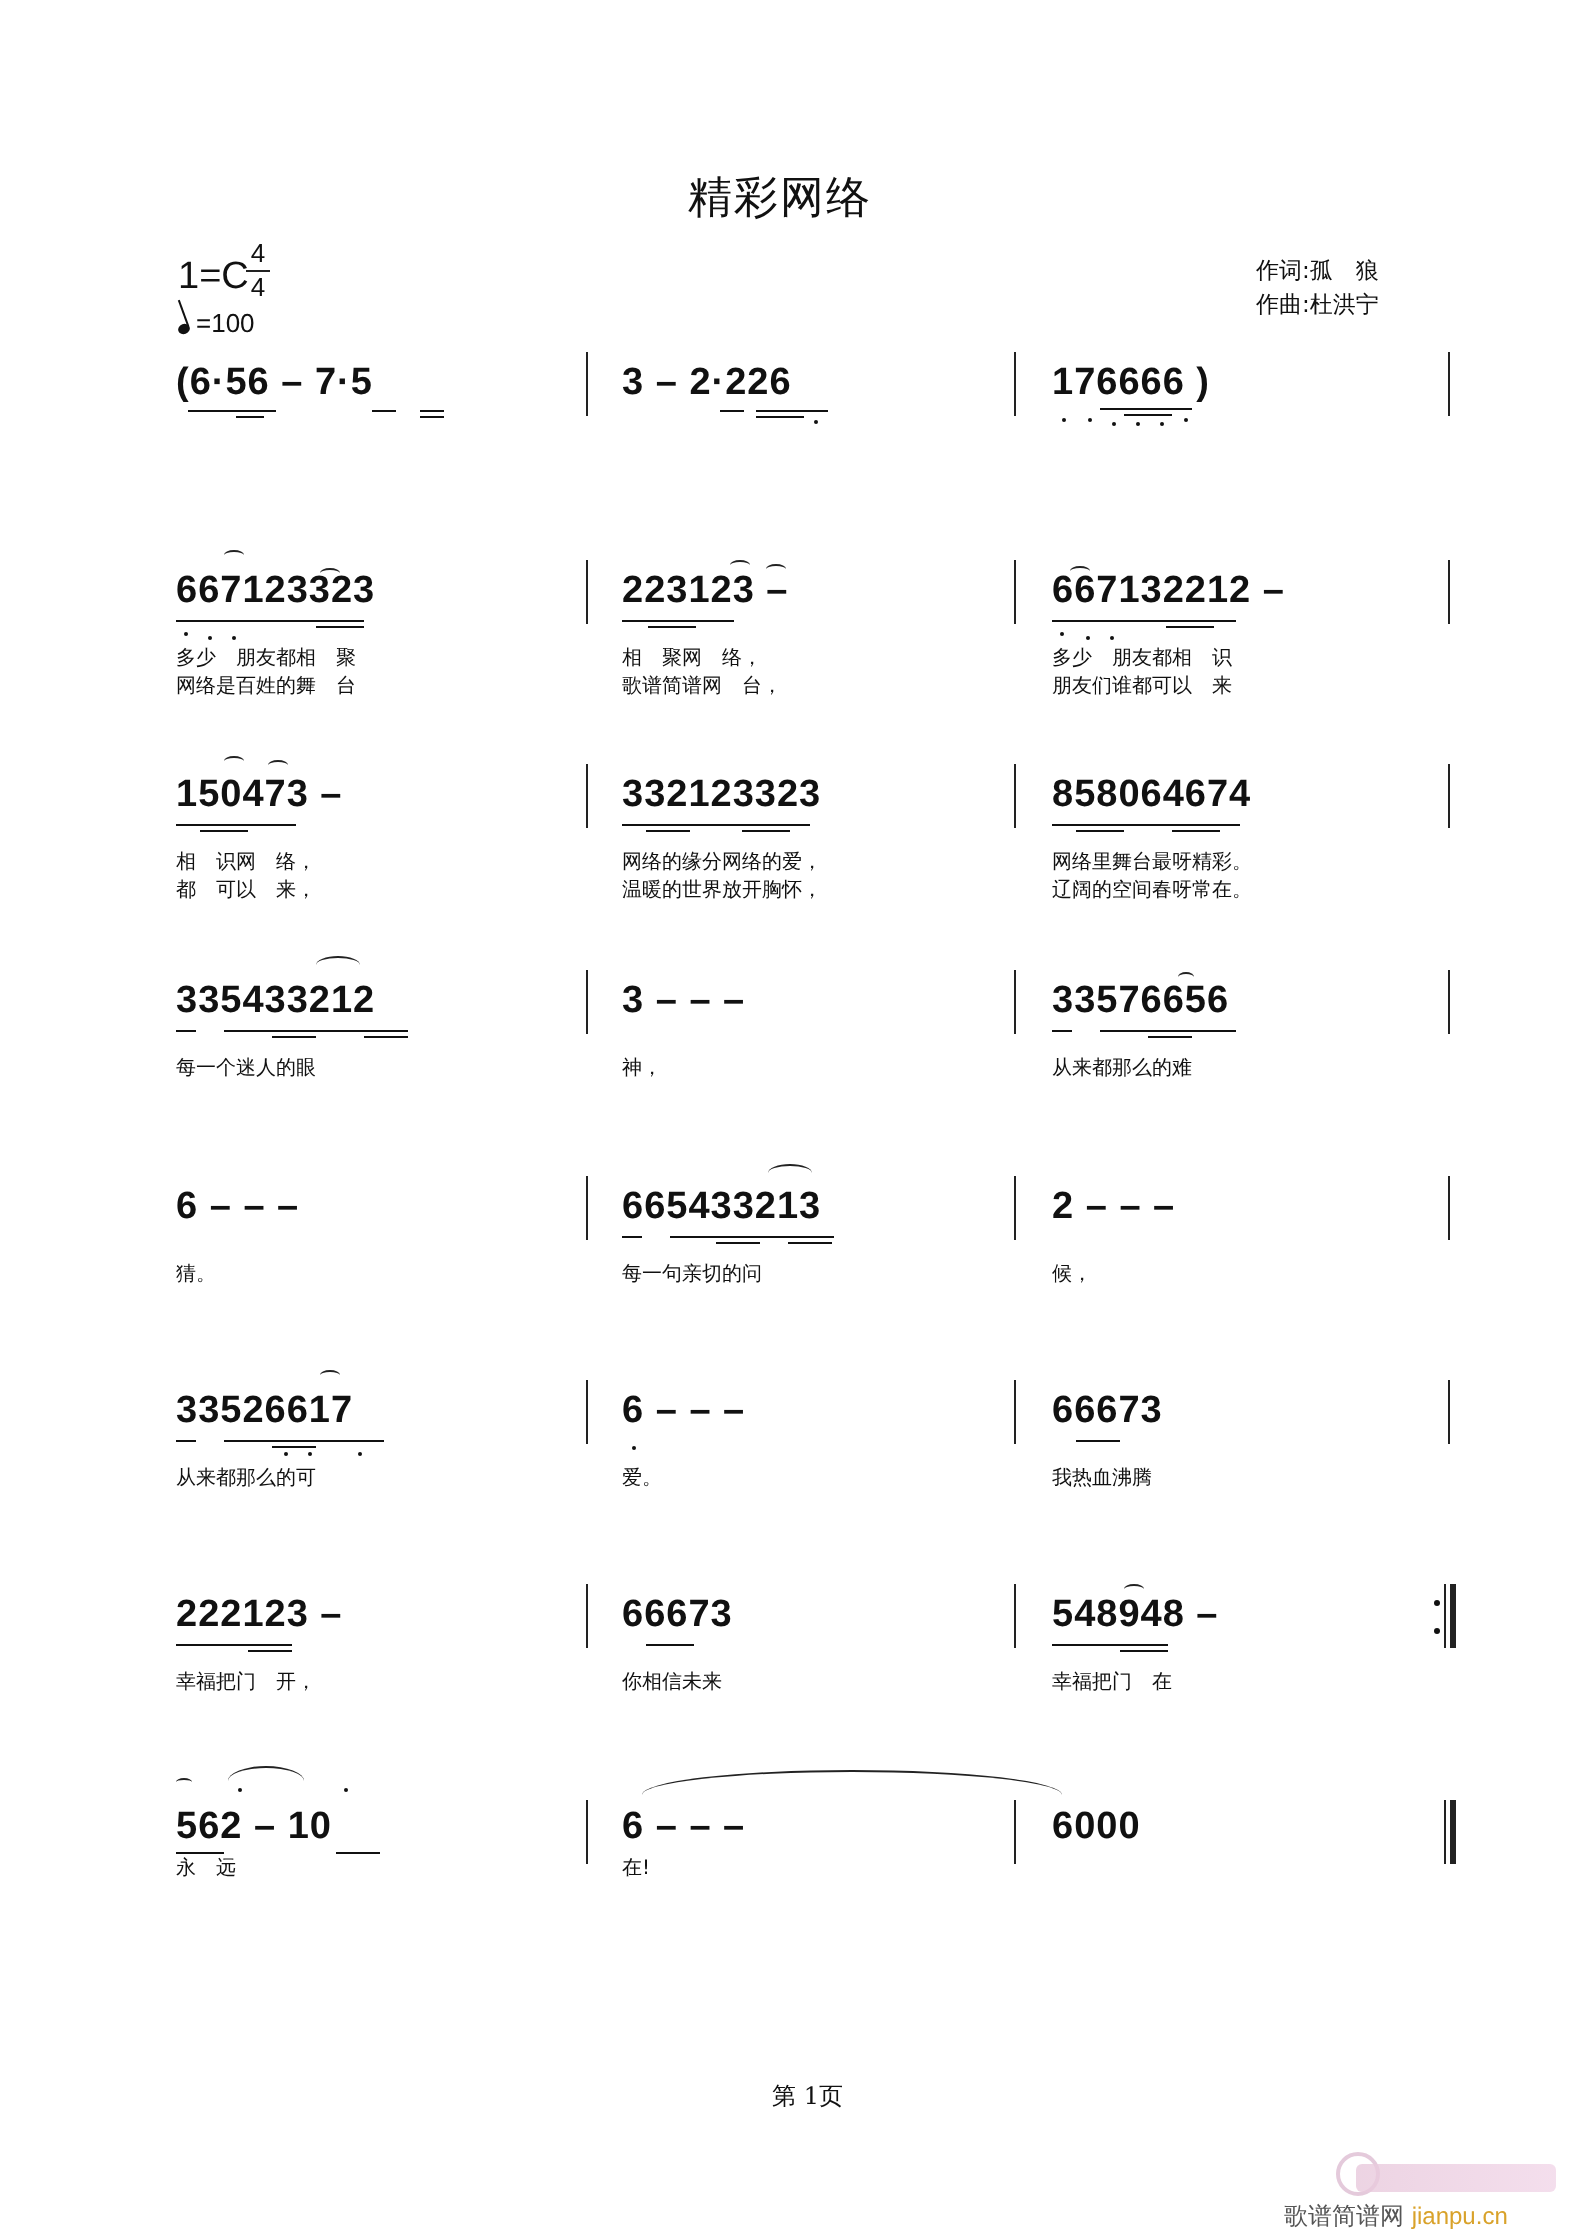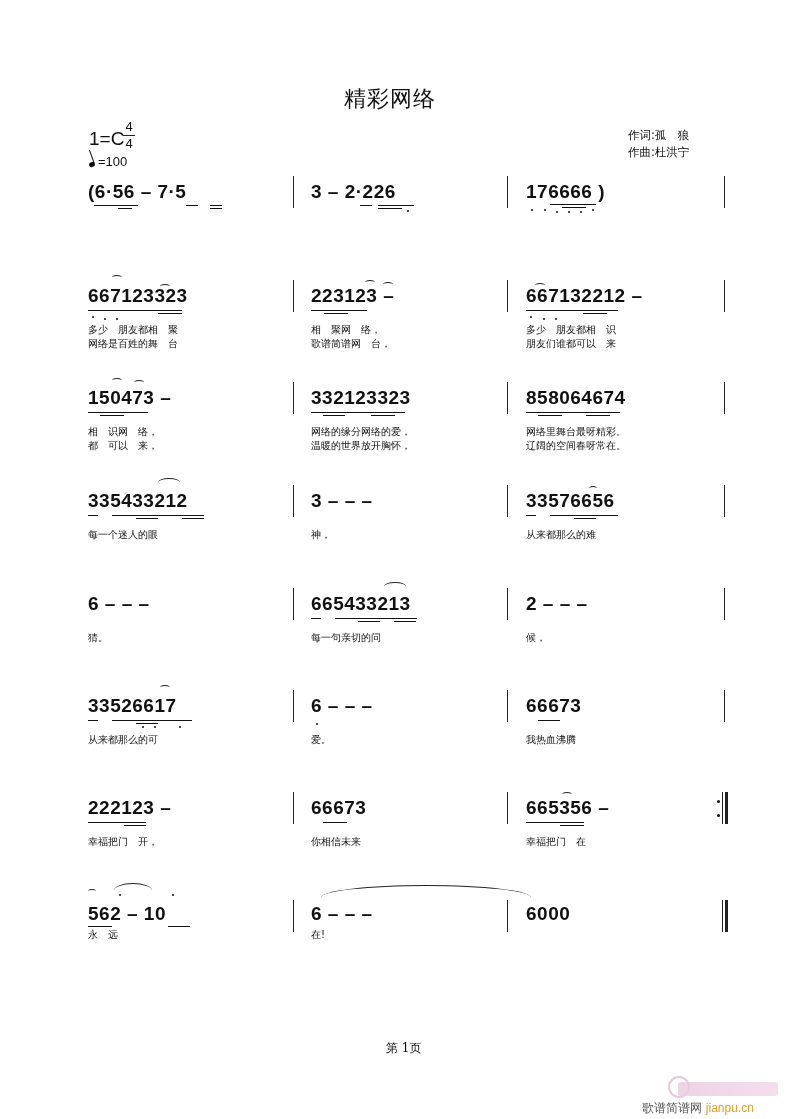--- a/index.html
+++ b/index.html
@@ -192,21 +192,21 @@
 <div class="system" style="top:782px;height:75px;">
   <div class="bar" style="left:205px;top:10px;height:32px;"></div>
   <div class="bar" style="left:419px;top:10px;height:32px;"></div>
   <div class="bar" style="left:634px;top:10px;height:32px;"></div>
   <div class="bar" style="left:637px;top:10px;height:32px;width:3px;"></div>
   <div class="dot" style="left:629px;top:18px;width:3px;height:3px;"></div>
   <div class="dot" style="left:629px;top:32px;width:3px;height:3px;"></div>
   <div class="slur" style="left:474px;top:10px;width:10px;height:4px;"></div>
   <div class="notes" style="left:0;top:15px;">222123 –</div>
   <div class="notes" style="left:223px;top:15px;">66673</div>
-  <div class="notes" style="left:438px;top:15px;">665356 –</div>
+  <div class="notes" style="left:438px;top:15px;">548948 –</div>
   <div class="ul" style="left:0;top:40px;width:58px;"></div>
   <div class="ul" style="left:36px;top:43px;width:22px;"></div>
   <div class="ul" style="left:235px;top:40px;width:24px;"></div>
   <div class="ul" style="left:438px;top:40px;width:58px;"></div>
   <div class="ul" style="left:472px;top:43px;width:24px;"></div>
   <div class="lyric" style="left:0;top:53px;">幸福把门　开，</div>
   <div class="lyric" style="left:223px;top:53px;">你相信未来</div>
   <div class="lyric" style="left:438px;top:53px;">幸福把门　在</div>
 </div>
 

